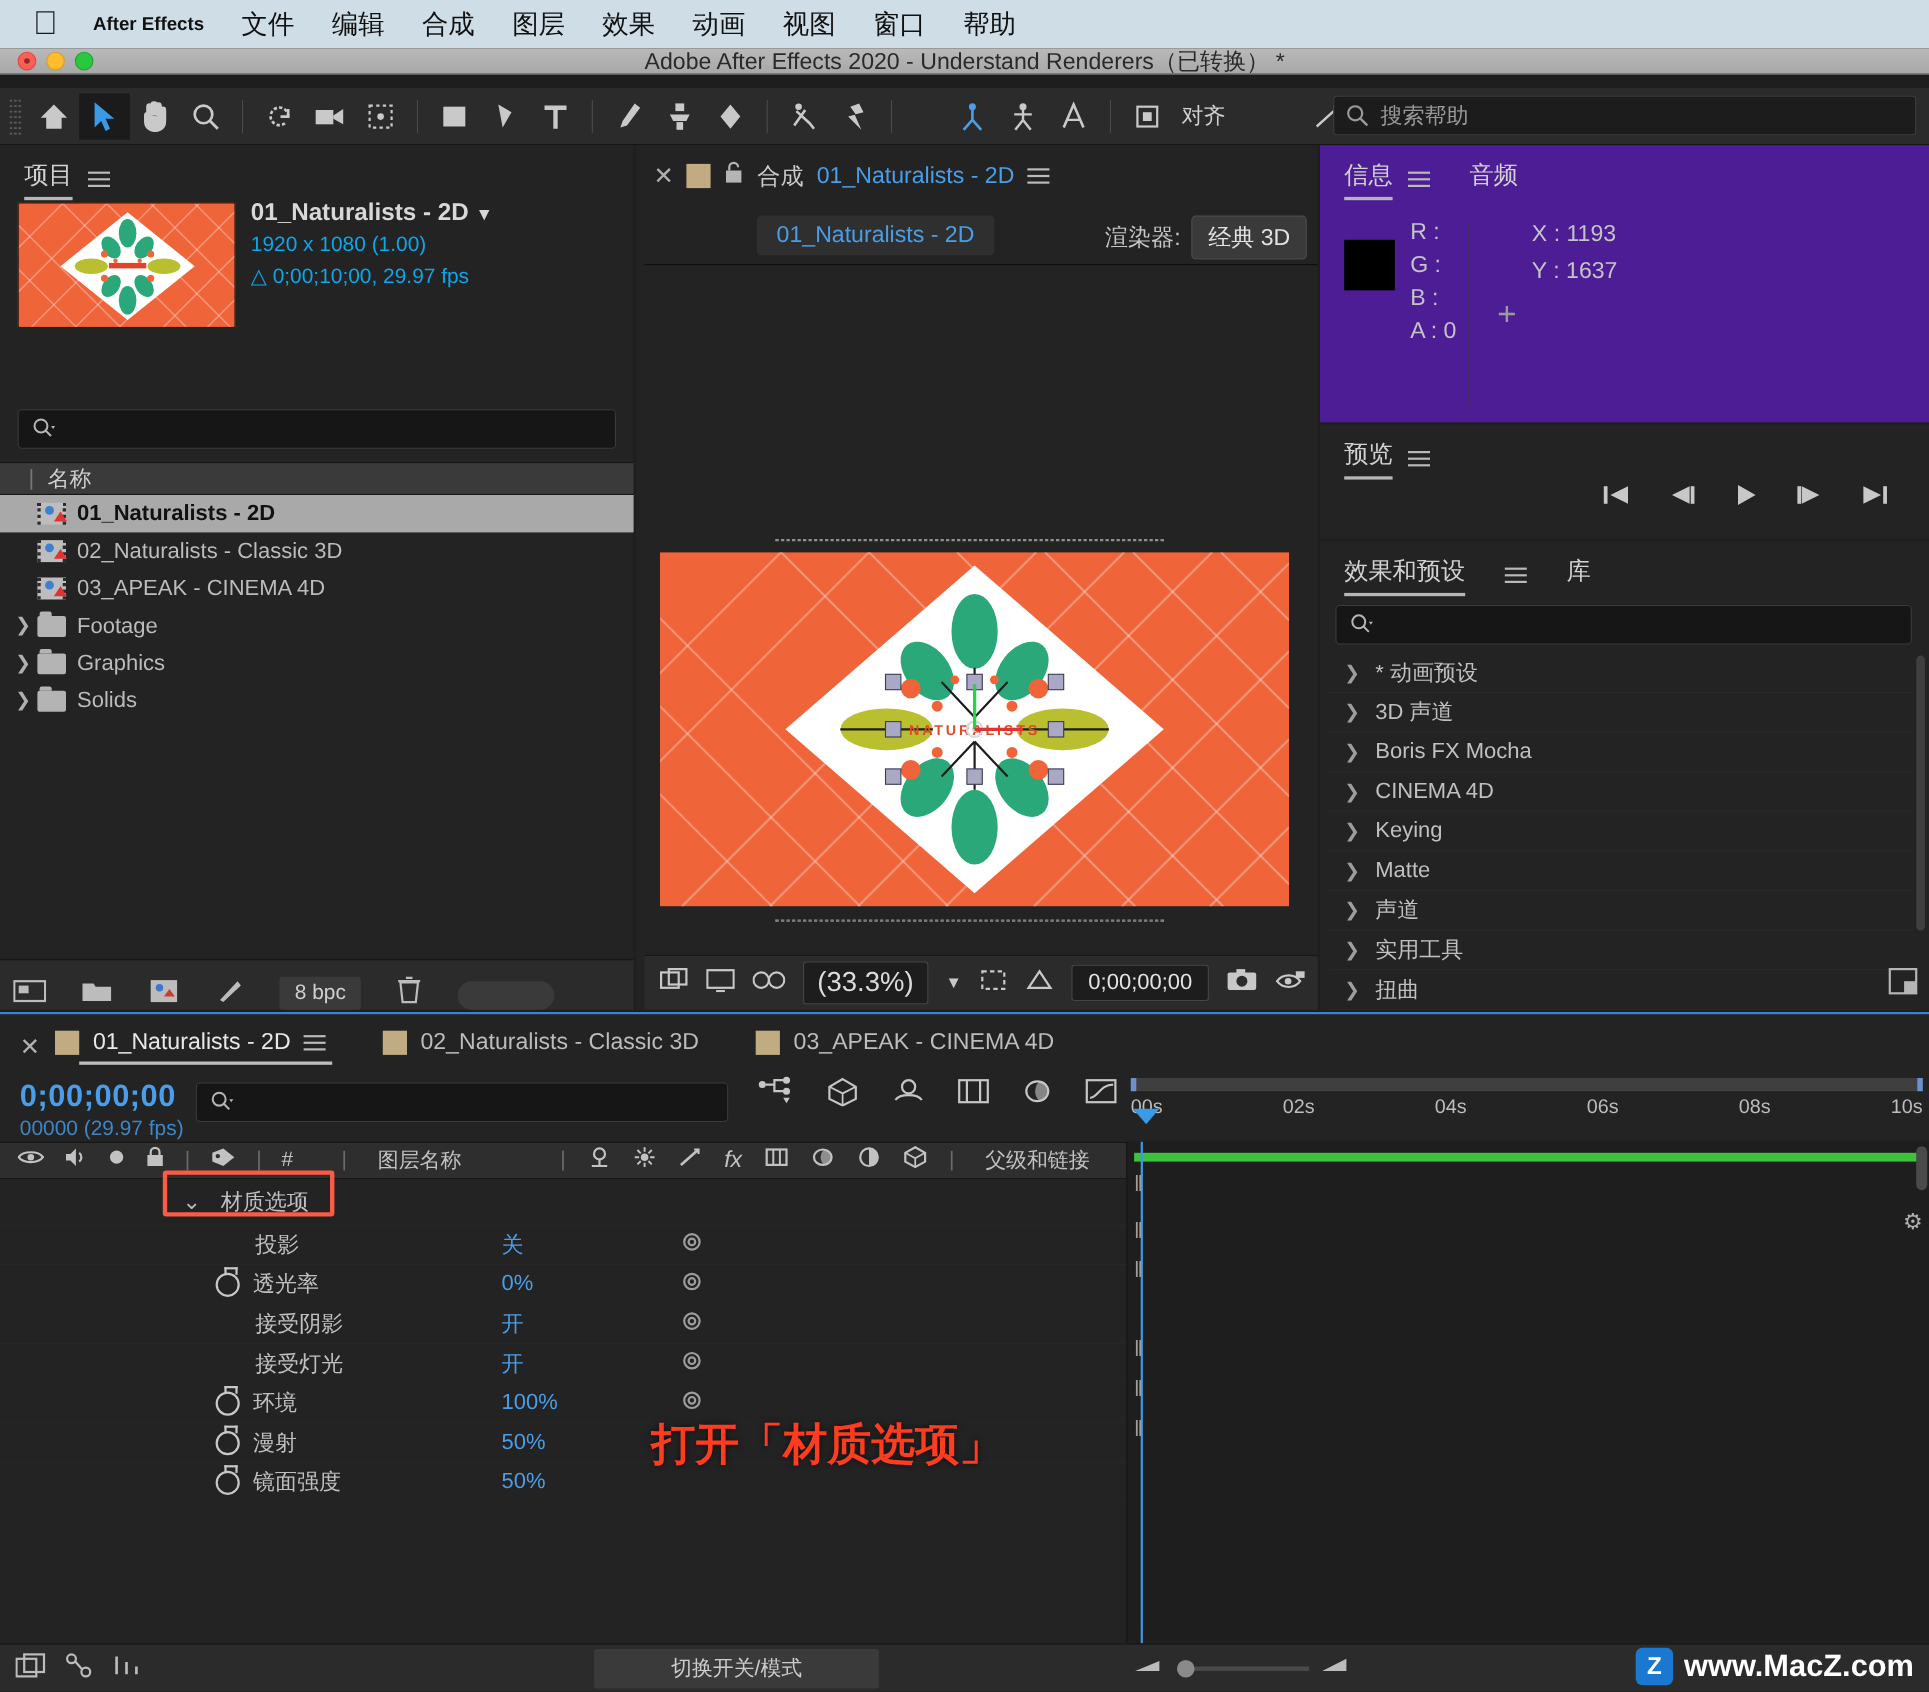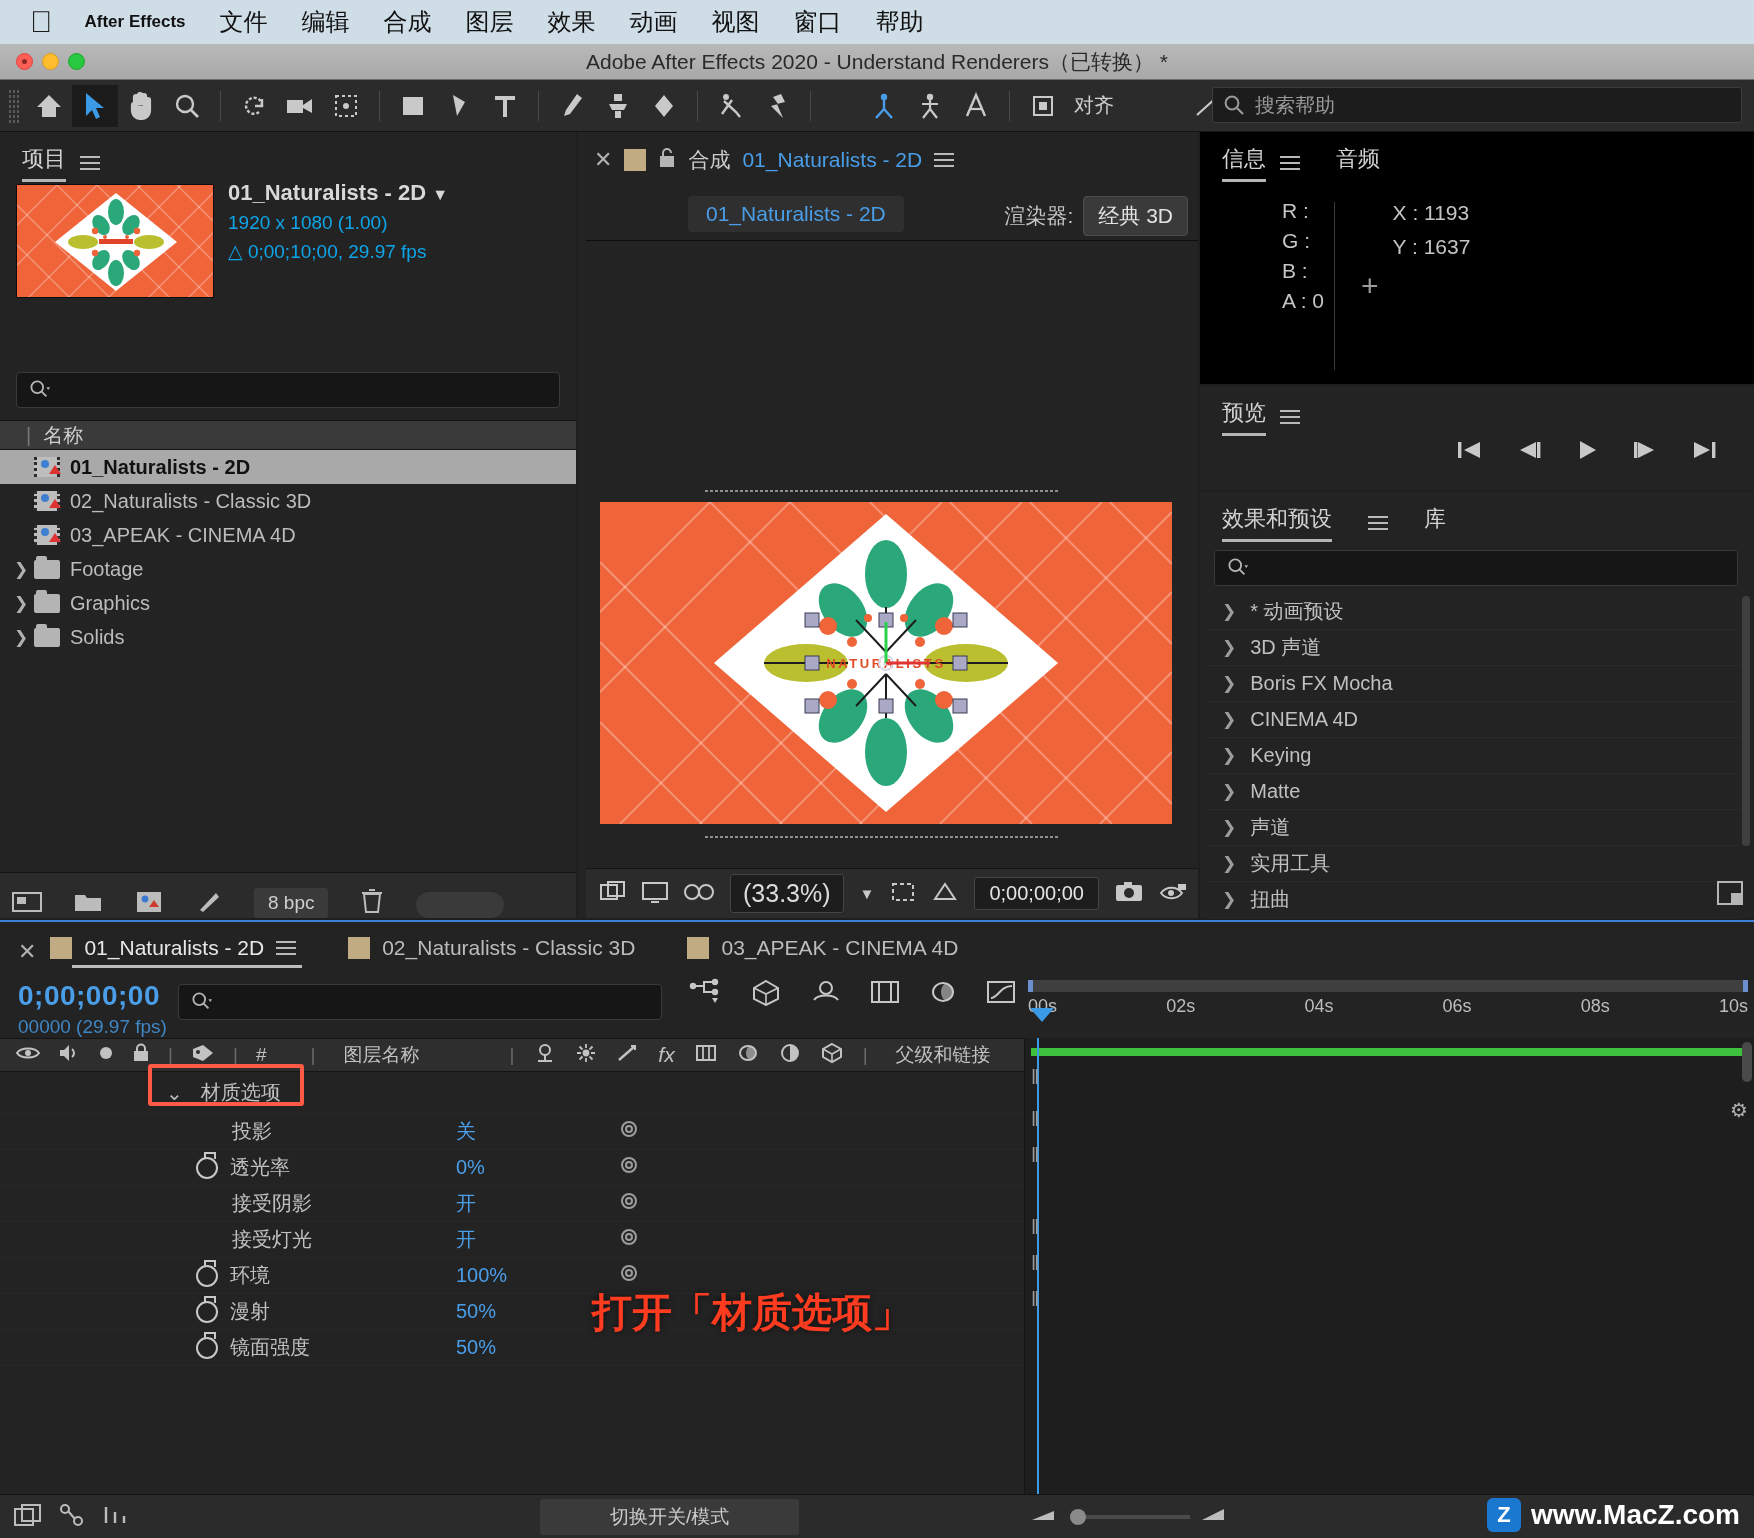--- a/index.html
+++ b/index.html
@@ -16,21 +16,21 @@
     position: absolute; left: 0; top: 0; width: 1754px; height: 44px;
     background: #cfdde7; display: flex; align-items: center; gap: 0;
     padding-left: 30px; color: #111;
   }
   .apple-logo { font-size: 30px; line-height: 30px; margin-right: 32px; color:#1a1a1a; }
   .macbar .appname { font-weight: bold; font-size: 17px; margin-right: 34px; }
   .macbar .mitem { font-size: 24px; margin-right: 34px; font-family: Liberation Serif, serif; }
 
   
   .titlebar {
-    position: absolute; left: 0; top: 44px; width: 1754px; height: 36px;
+    position: absolute; left: 0; top: 44px; width: 1754px; height: 24px;
     background: linear-gradient(#b9b9b9,#a8a8a8);
     border-bottom: 1px solid #6d6d6d;
     display: flex; align-items: center;
   }
   .traffic { display: flex; gap: 9px; margin-left: 16px; }
   .dot { width: 17px; height: 17px; border-radius: 50%; }
   .dot.r { background:#ff5f57; border:1px solid #e0443e;}
   .dot.y { background:#febc2e; border:1px solid #d79e26;}
   .dot.g { background:#28c840; border:1px solid #1fa530;}
   .dot.r::after{content:"";display:block;width:5px;height:5px;border-radius:50%;background:#8b2a25;margin:5px auto;}
@@ -127,21 +127,21 @@
   .comp-footer {
     position:absolute; left:8px; bottom:0; right:0; height:50px; background:#2b2b2b;
     border-top:1px solid #141414; display:flex; align-items:center; gap:16px; padding-left:14px; color:#c8c8c8;
   }
   .zoomchip { background:#1d1d1d; border:1px solid #454545; border-radius:3px;
     font-size:25px; padding:4px 12px; color:#dcdcdc; }
   .tcchip { background:#1d1d1d; border:1px solid #454545; border-radius:3px;
     font-size:20px; padding:4px 14px; color:#e4e4e4; }
 
   
-  #infoPanel { left:1200px; top:132px; width:554px; height:252px; background:#000000; }
+  #infoPanel { left:1200px; top:132px; width:554px; height:252px; background:#4c1d95; }
   .info-body { position:absolute; left:14px; top:64px; right:8px; bottom:8px; display:flex; }
   .swatch { width:46px; height:46px; background:#000; margin:22px 14px 0 8px; }
   .rgba { color:#c4c4c4; font-size:21px; line-height:30px; }
   .vline { width:1px; background:#3a3a3a; margin:6px 26px 6px 10px; }
   .xy { color:#c4c4c4; font-size:21px; line-height:34px; }
   .plus { color:#9b9b9b; font-size:30px; align-self:center; margin-right:14px; }
 
   #previewPanel { left:1200px; top:386px; width:554px; height:104px; background:#232323; }
   .prev-ctrls { position:absolute; right:36px; top:52px; display:flex; gap:34px; color:#c8c8c8; }
 

